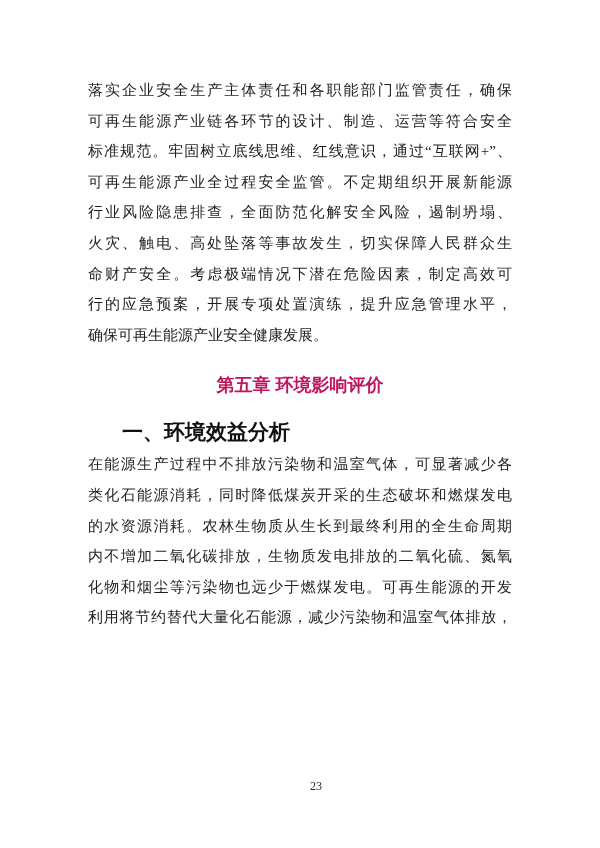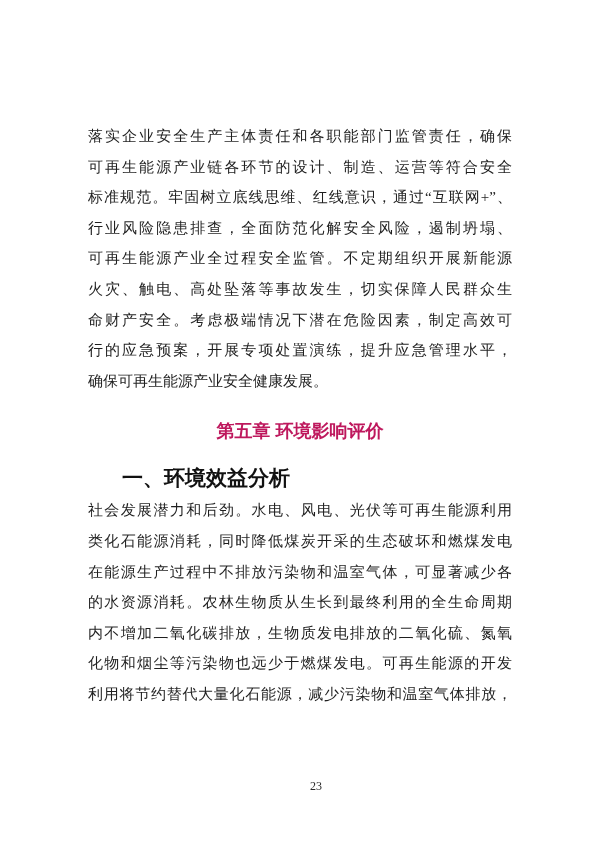--- a/index.html
+++ b/index.html
@@ -10,21 +10,20 @@
   .page {
     position: relative;
     width: 600px;
     height: 848px;
     background: #ffffff;
     overflow: hidden;
     color: #1f1f1f;
   }
   .content {
     padding: 75px 88px 0 88px;
-    margin-top: 46px;
   }
   .para {
     width: 424px;
   }
   .line {
     font-family: "Liberation Serif", "DejaVu Serif", serif;
     font-size: 15px;
     line-height: 30.6px;
     height: 30.6px;
     color: #1f1f1f;
@@ -78,36 +77,35 @@
 </head>
 <body>
 
 <div class="page">
   <div class="content">
 
     <div class="para para-a">
       <div class="line">落实企业安全生产主体责任和各职能部门监管责任，确保</div>
       <div class="line">可再生能源产业链各环节的设计、制造、运营等符合安全</div>
       <div class="line">标准规范。牢固树立底线思维、红线意识，通过“互联网+”、</div>
+      <div class="line">可再生能源产业全过程安全监管。不定期组织开展新能源</div>
       <div class="line">行业风险隐患排查，全面防范化解安全风险，遏制坍塌、</div>
-      <div class="line">可再生能源产业全过程安全监管。不定期组织开展新能源</div>
       <div class="line">火灾、触电、高处坠落等事故发生，切实保障人民群众生</div>
       <div class="line">命财产安全。考虑极端情况下潜在危险因素，制定高效可</div>
       <div class="line">行的应急预案，开展专项处置演练，提升应急管理水平，</div>
       <div class="line flush-last">确保可再生能源产业安全健康发展。</div>
     </div>
 
     <div class="chapter-heading">第五章 环境影响评价</div>
 
     <div class="section-heading">一、环境效益分析</div>
 
     <div class="para para-b">
-      <div class="line">社会发展潜力和后劲。水电、风电、光伏等可再生能源利用</div>
+      <div class="line">在能源生产过程中不排放污染物和温室气体，可显著减少各</div>
       <div class="line">类化石能源消耗，同时降低煤炭开采的生态破坏和燃煤发电</div>
-      <div class="line">在能源生产过程中不排放污染物和温室气体，可显著减少各</div>
       <div class="line">的水资源消耗。农林生物质从生长到最终利用的全生命周期</div>
       <div class="line">内不增加二氧化碳排放，生物质发电排放的二氧化硫、氮氧</div>
       <div class="line">化物和烟尘等污染物也远少于燃煤发电。可再生能源的开发</div>
       <div class="line">利用将节约替代大量化石能源，减少污染物和温室气体排放，</div>
     </div>
 
   </div>
 
   <div class="page-number">23</div>
 </div>

